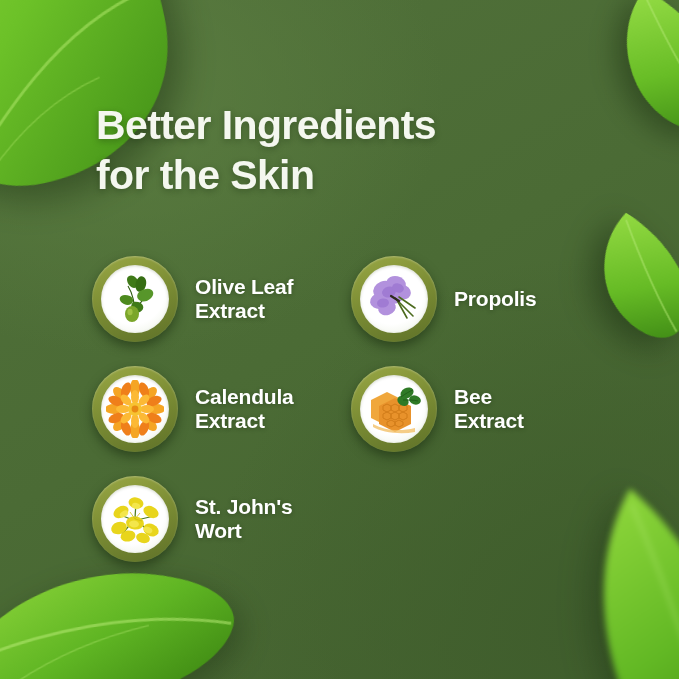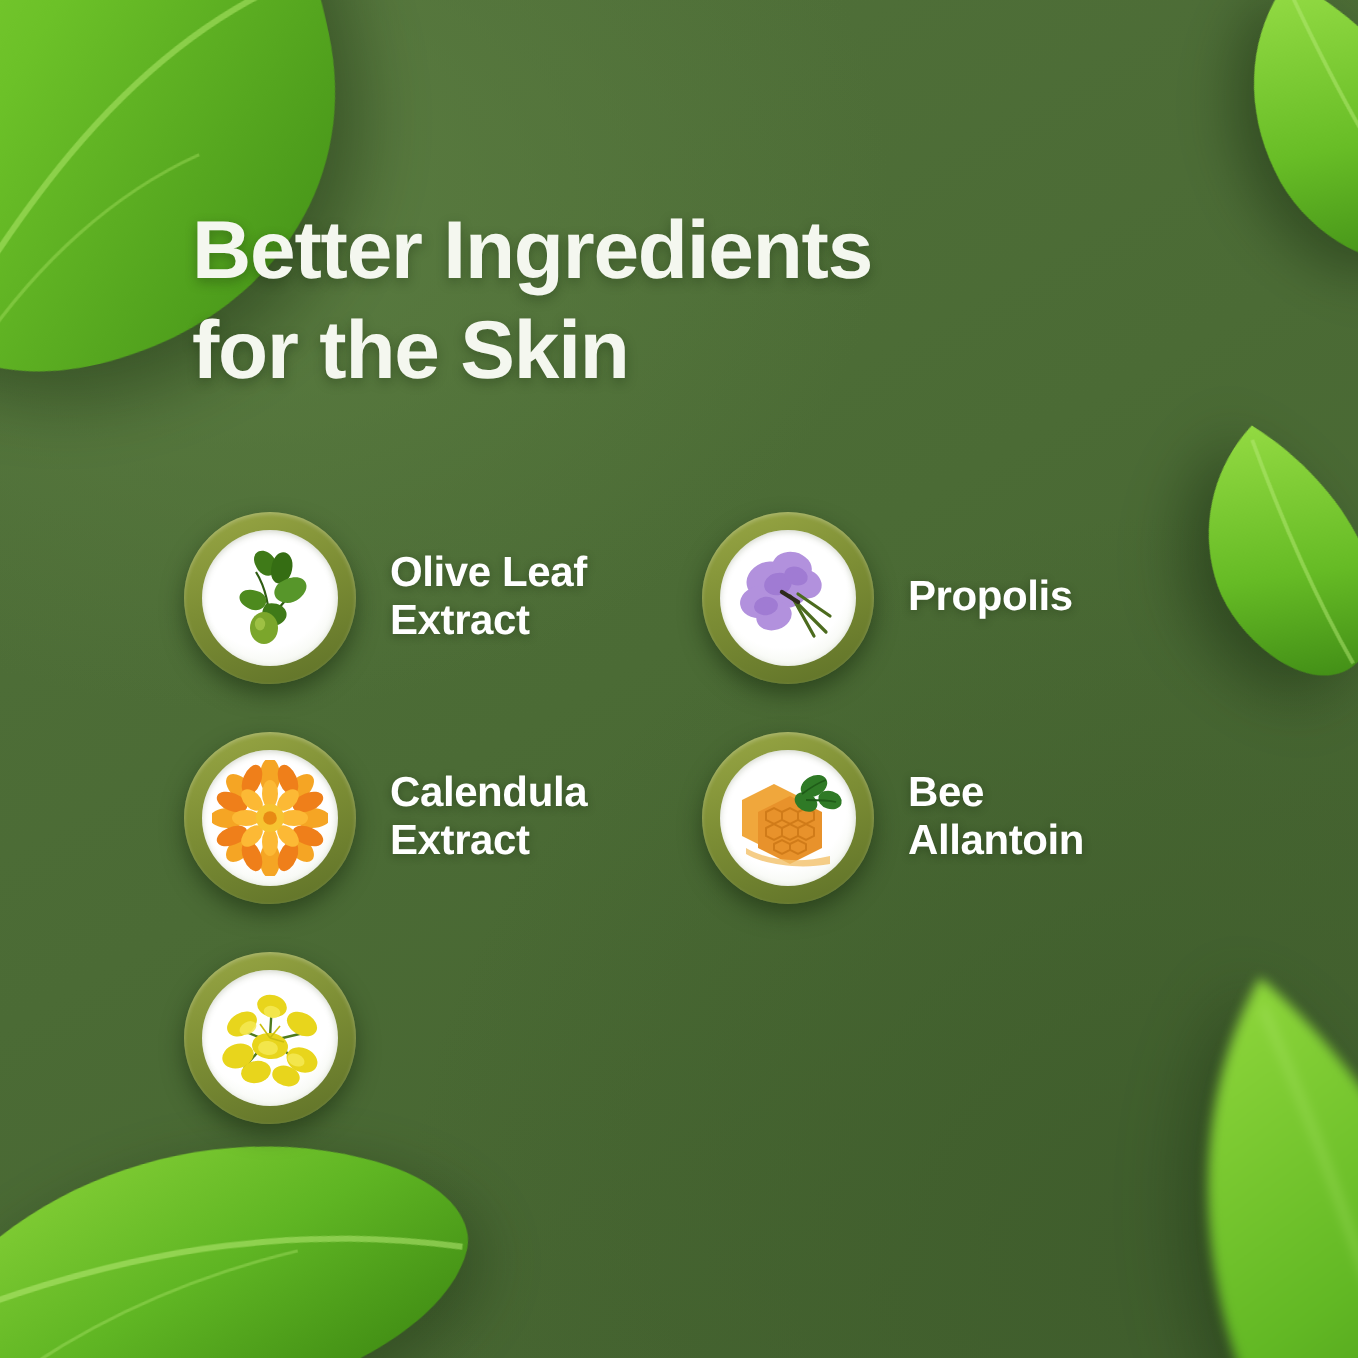--- a/index.html
+++ b/index.html
@@ -344,21 +344,21 @@
               <ellipse cx="38" cy="21" rx="6" ry="4.5" transform="rotate(30 38 21)"></ellipse>
             </g>
             <g stroke="#1f5c18" stroke-width="0.9" fill="none">
               <path d="M36,17 C40,14 45,11 48,10"></path>
               <path d="M38,20 C44,20 49,20 53,21"></path>
             </g>
           </svg>
         </div>
       </div>
       <div class="item-label">Bee
-Allantoin</div>
+Extract</div>
     </div>
 
     <div class="item">
       <div class="badge">
         <div class="badge-art">
           <svg viewBox="0 0 58 58">
             <g stroke="#4e7a1c" stroke-width="1.2" fill="none">
               <path d="M28,30 L16,44"></path>
               <path d="M30,30 L44,42"></path>
               <path d="M29,28 L30,12"></path>
@@ -382,16 +382,18 @@
               <ellipse cx="42" cy="40" rx="4.5" ry="3" transform="rotate(24 42 40)"></ellipse>
             </g>
             <g stroke="#cbbf10" stroke-width="0.8" fill="none">
               <path d="M29,29 L24,22"></path>
               <path d="M29,29 L34,23"></path>
               <path d="M29,29 L36,31"></path>
             </g>
           </svg>
         </div>
       </div>
+      <div class="item-label">St. John's
+Wort</div>
     </div>
 
   </div>
 </div>
 
 </body></html>

